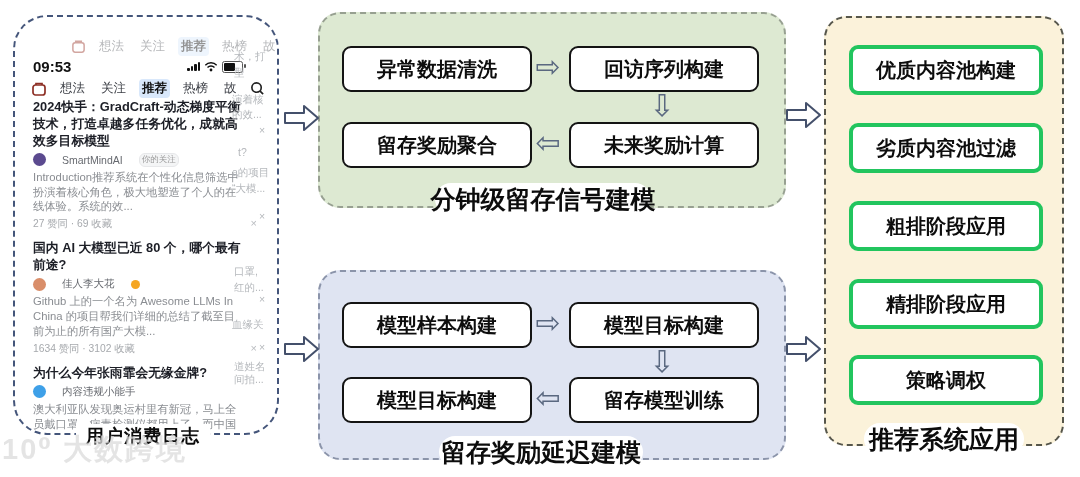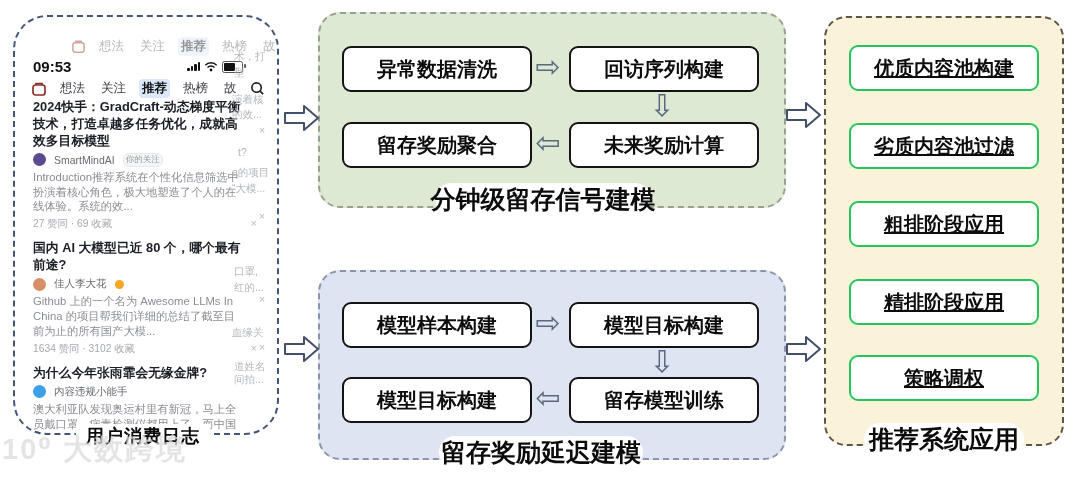--- a/index.html
+++ b/index.html
@@ -23,42 +23,42 @@
   .bars{display:flex;align-items:flex-end;gap:1px;}
   .bars i{display:block;width:2.5px;background:#111;border-radius:1px;}
   .battery{position:relative;width:19px;height:10px;border:1.2px solid #555;border-radius:2.5px;}
   .battery i{position:absolute;left:1px;top:1px;bottom:1px;width:11px;background:#111;border-radius:1px;}
   .battery:after{content:"";position:absolute;right:-3.5px;top:2.5px;width:2px;height:4px;background:#555;border-radius:1px;}
   .bellwrap{position:relative;}
   
   #posts{position:absolute;left:18px;top:82px;width:212px;}
   .post{margin-bottom:9px;}
   .post .title{font-size:12.8px;font-weight:bold;color:#1c1e26;line-height:1.32;margin-bottom:3px;}
-  .author{display:flex;align-items:center;gap:8px;font-size:10.5px;color:#66696f;margin-bottom:3px;}
+  .author{display:flex;align-items:center;gap:16px;font-size:10.5px;color:#66696f;margin-bottom:3px;}
   .avatar{width:13px;height:13px;border-radius:50%;display:inline-block;flex:0 0 auto;}
   .av1{background:#5b4a8f;} .av2{background:#d98e6a;} .av3{background:#3ea0e8;}
   .abadge{font-size:8.5px;color:#999;background:#f4f5f6;border:1px solid #e7e8ea;border-radius:6px;padding:0 2px;}
   .adot{width:9px;height:9px;border-radius:50%;background:#f5a623;display:inline-block;}
   .body{font-size:11.3px;color:#8a8d92;line-height:1.32;margin-bottom:3px;}
   .stats{font-size:10.3px;color:#a6a9ad;display:flex;justify-content:space-between;width:224px;}
   .close{color:#b9bcc0;font-size:11px;cursor:default;}
   .frag{position:absolute;font-size:10.5px;color:#b5b8bc;white-space:nowrap;}
   
   .phone-label{position:absolute;left:76px;top:424px;z-index:6;background:#fff;padding:0 10px;
     font-size:18px;font-weight:bold;color:#0c0c0c;letter-spacing:1px;}
   .watermark{position:absolute;left:2px;top:430px;z-index:7;font-size:29px;font-weight:bold;
     color:#dcdcdc;opacity:.75;letter-spacing:2px;}
   
   .section{position:absolute;border-radius:22px;}
   #sec-signal{left:318px;top:12px;width:464px;height:192px;background:#dde9d2;border:2px dashed #97a091;}
   #sec-delay {left:318px;top:270px;width:464px;height:186px;background:#dfe4f2;border:2px dashed #8b94aa;}
   #sec-apply {left:824px;top:16px;width:236px;height:426px;background:#fbf2da;border:2px dashed #56564b;}
   .node{position:absolute;width:186px;height:42px;background:#fff;border:2.5px solid #141414;border-radius:9px;
     display:flex;align-items:center;justify-content:center;font-size:20px;font-weight:bold;color:#0d0d0d;white-space:nowrap;}
-  #sec-apply .node{border:2px solid #22c55e;text-decoration:underline;}
+  #sec-apply .node{border:4px solid #22c55e;}
   .mini-arrow{position:absolute;color:#5a6880;font-size:30px;line-height:1;display:flex;align-items:center;justify-content:center;}
   .section-label{position:absolute;background:#fff;border-radius:16px;display:flex;align-items:center;justify-content:center;
     font-size:25px;font-weight:bold;color:#0c0c0c;z-index:5;white-space:nowrap;}
   .flow-arrow{position:absolute;width:36px;height:30px;}
 </style>
 </head>
 <body>
 
 <div id="canvas">
 
@@ -167,21 +167,21 @@
     <span class="frag" style="left:217px;top:76px">演着核</span>
     <span class="frag" style="left:217px;top:91px">的效...</span>
     <span class="frag" style="left:244px;top:107px">×</span>
     <span class="frag" style="left:223px;top:129px">t?</span>
     <span class="frag" style="left:217px;top:149px">a的项目</span>
     <span class="frag" style="left:217px;top:165px">“大模...</span>
     <span class="frag" style="left:244px;top:193px">×</span>
     <span class="frag" style="left:219px;top:248px">口罩,</span>
     <span class="frag" style="left:219px;top:264px">红的...</span>
     <span class="frag" style="left:244px;top:276px">×</span>
-    <span class="frag" style="left:217px;top:309px">血缘关</span>
+    <span class="frag" style="left:217px;top:301px">血缘关</span>
     <span class="frag" style="left:244px;top:324px">×</span>
     <span class="frag" style="left:219px;top:343px">道姓名</span>
     <span class="frag" style="left:219px;top:356px">间拍...</span>
   </div>
 
   <div class="phone-label">用户消费日志</div>
   <div class="watermark">10⁰ 大数跨境</div>
 
   <div class="section" id="sec-signal">
     <div class="node" style="left:22px;top:32px">异常数据清洗</div>

